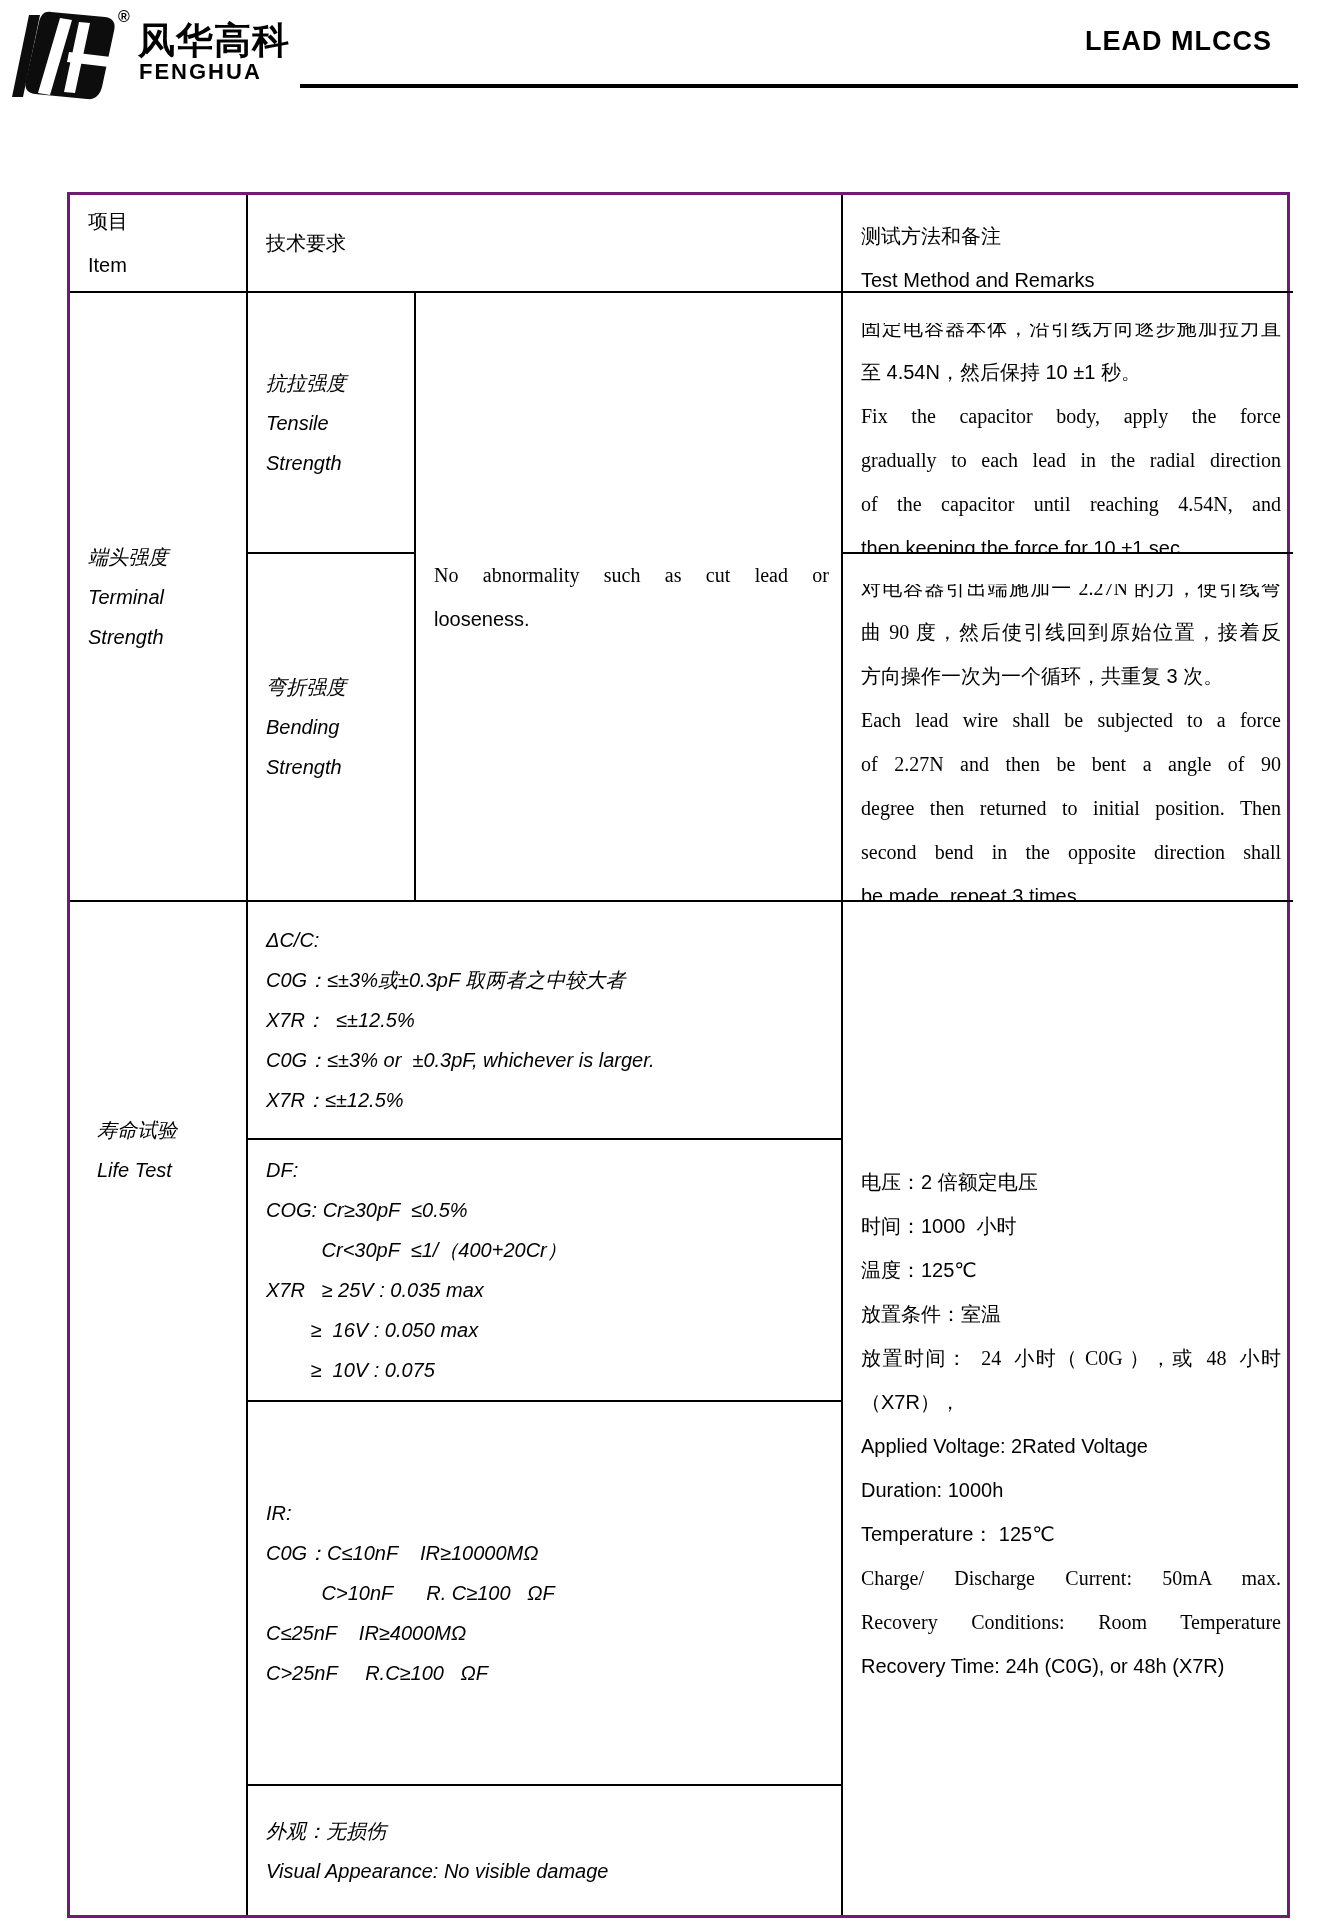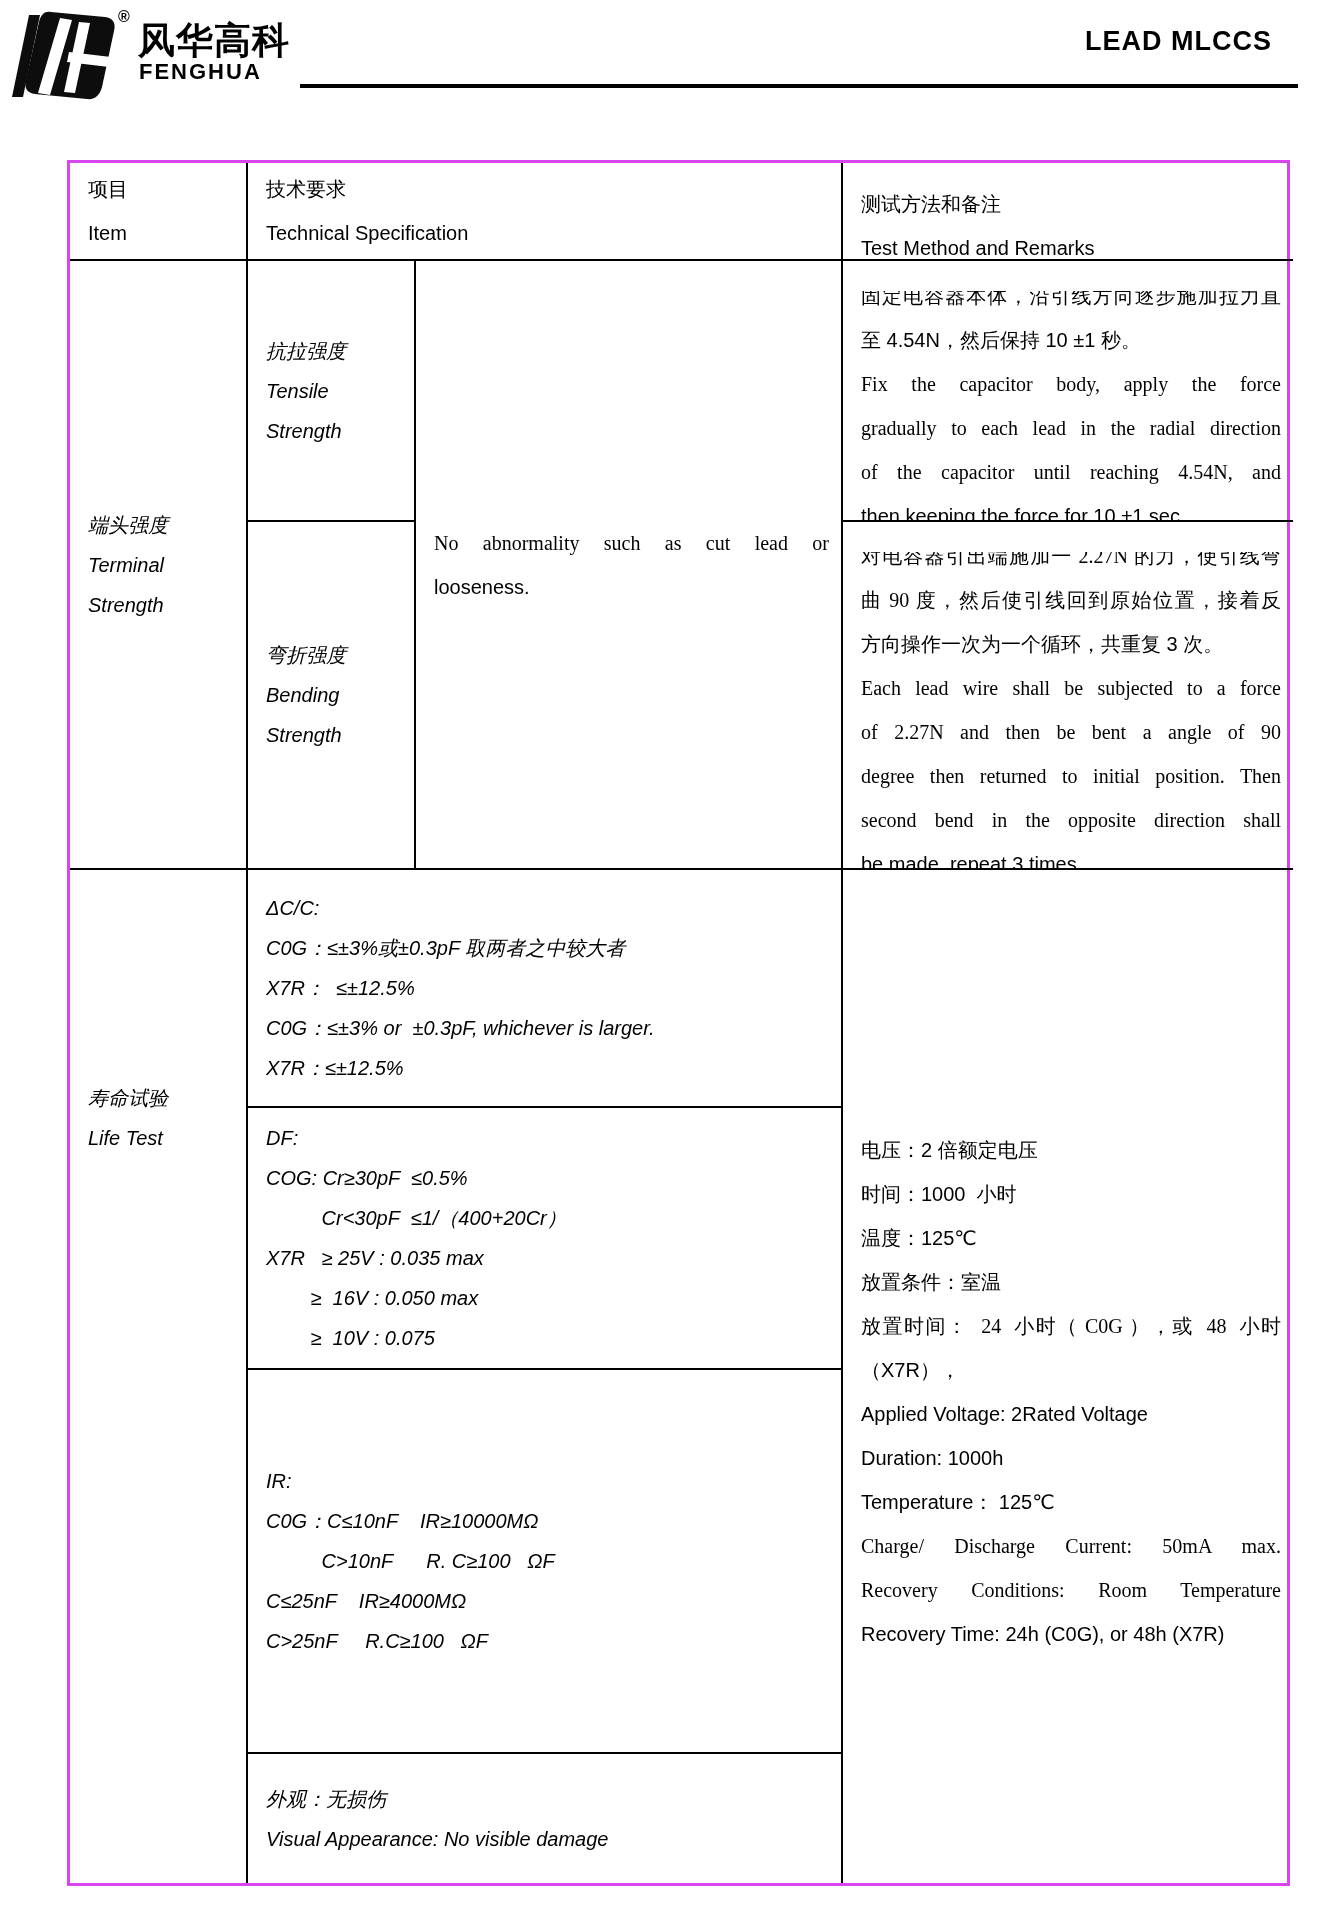--- a/index.html
+++ b/index.html
@@ -8,30 +8,30 @@
 
   
   .logo-mark{position:absolute;left:12px;top:10px;}
   .reg-mark{position:absolute;left:118px;top:8px;font-size:16px;font-weight:bold;}
   .logo-cn{position:absolute;left:138px;top:16px;font-size:37px;font-weight:bold;letter-spacing:1px;}
   .logo-en{position:absolute;left:139px;top:59px;font-size:22px;font-weight:bold;letter-spacing:2px;}
   .doc-title{position:absolute;right:68px;top:26px;font-size:27px;font-weight:bold;letter-spacing:1px;}
   .header-rule{position:absolute;left:300px;top:84px;width:998px;height:4px;background:#000;}
 
   
-  .spec-table{position:absolute;left:67px;top:160px;width:1223px;height:1726px;
-              border:3px solid #d946ef;box-sizing:border-box;display:grid;
+  .spec-table{position:absolute;left:67px;top:192px;width:1223px;height:1726px;
+              border:3px solid #701a75;box-sizing:border-box;display:grid;
               grid-template-columns:178px 168px 427px 450px;
               grid-template-rows:98px 261px 348px 238px 262px 384px 129px;}
   .cell{border-right:2px solid #000;border-bottom:2px solid #000;box-sizing:border-box;
         display:flex;flex-direction:column;justify-content:center;
         padding:0 12px 0 18px;font-size:20px;overflow:hidden;}
   .no-r{border-right:none;margin-top:30px;}
   .no-b{border-bottom:none;}
-  .top{justify-content:flex-start;}
+  .top{justify-content:flex-start;margin-left:9px;}
   .line{white-space:pre-wrap;}
   .lh44 .line{line-height:44px;}
   .lh40 .line{line-height:40px;font-style:italic;}
   .jst .line.j{text-align:justify;text-align-last:justify;font-family:Liberation Serif, serif;-moz-text-align-last:justify;}
 </style>
 </head>
 <body>
 
 <div class="page">
 
@@ -49,21 +49,20 @@
   <div class="header-rule"></div>
 
   <div class="spec-table">
 
     <div class="cell lh44" style="grid-area:1/1/2/2">
         <div class="line">项目</div>
         <div class="line">Item</div>
       </div>
     <div class="cell lh44" style="grid-area:1/2/2/4">
         <div class="line">技术要求</div>
-        <div class="line">Technical Specification</div>
       </div>
     <div class="cell lh44 no-r" style="grid-area:1/4/2/5">
         <div class="line">测试方法和备注</div>
         <div class="line">Test Method and Remarks</div>
       </div>
 
     <div class="cell lh40" style="grid-area:2/1/4/2">
         <div class="line">端头强度</div>
         <div class="line">Terminal</div>
         <div class="line">Strength</div>

